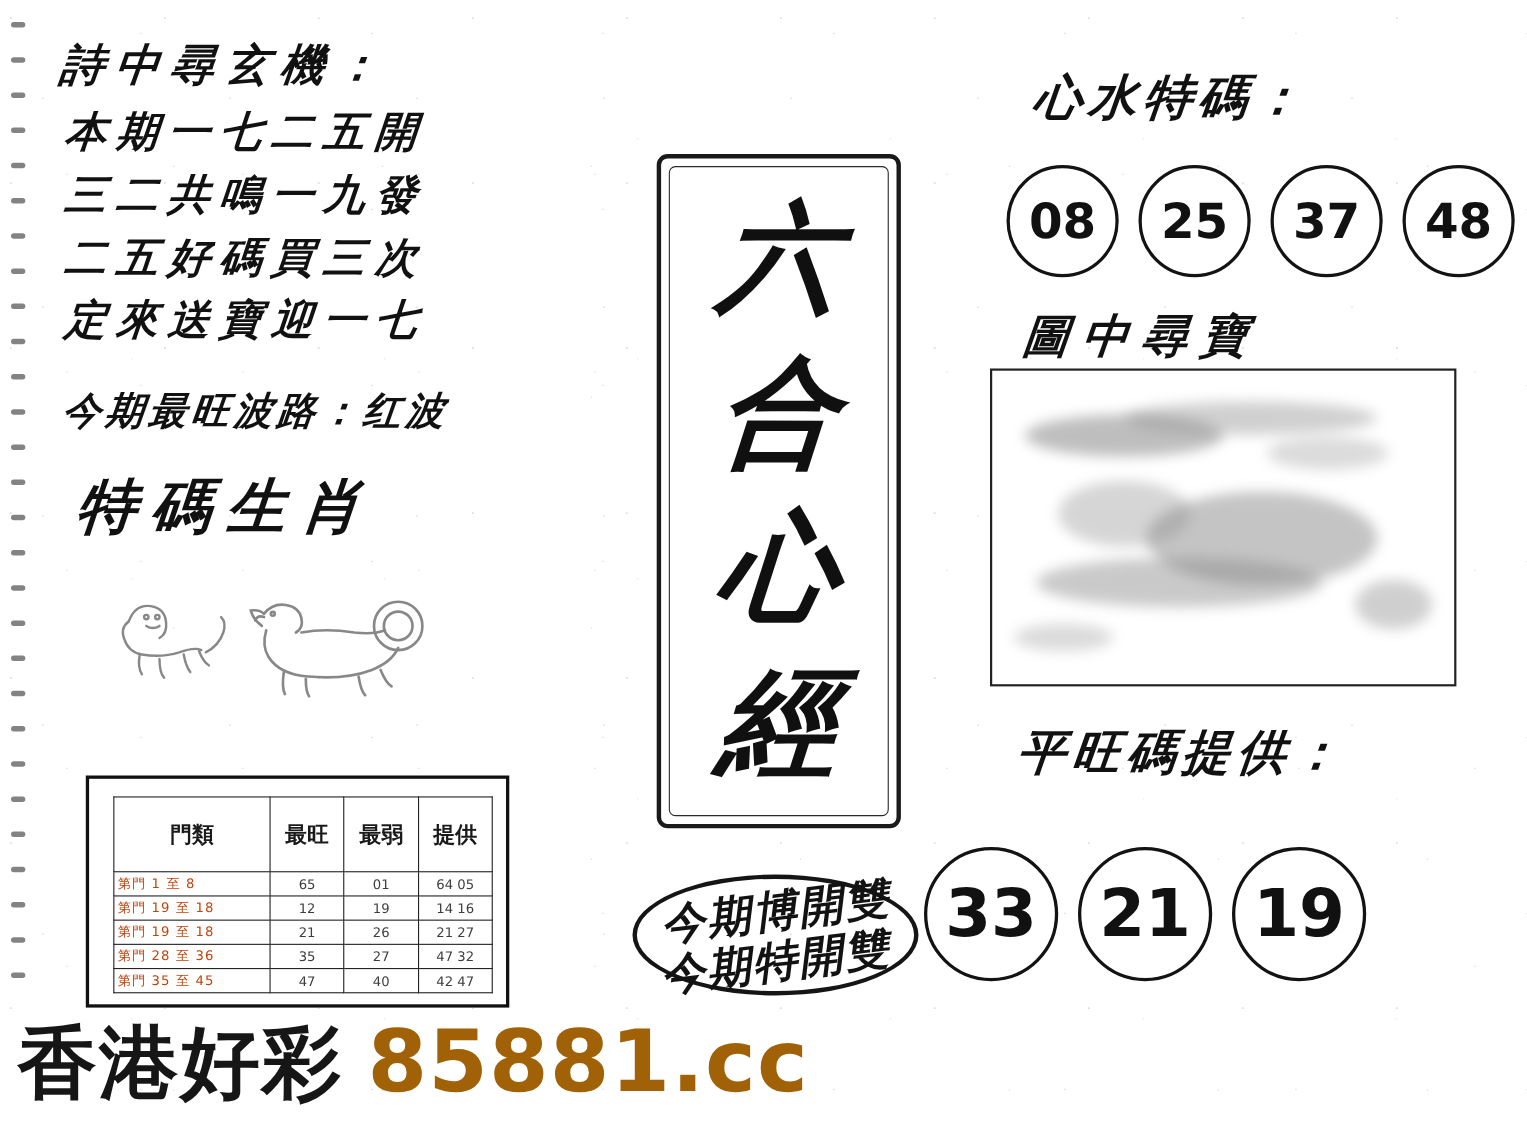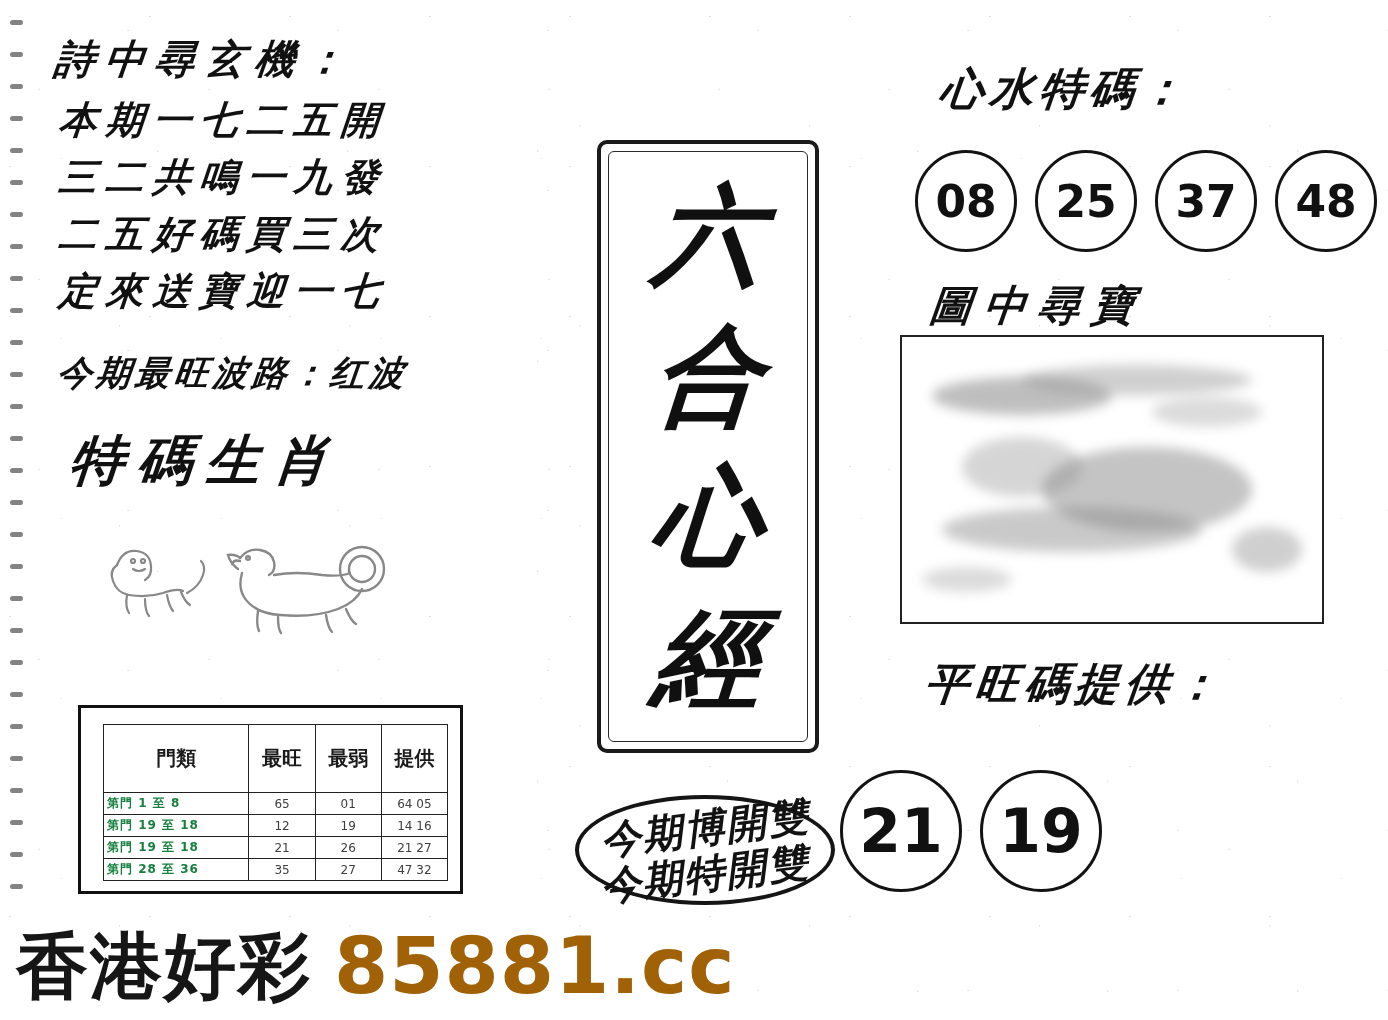--- a/index.html
+++ b/index.html
@@ -132,22 +132,21 @@
   }
   table.data th {
     font-size: 20px;
     font-weight: 700;
     padding: 20px 2px;
   }
   table.data td.rowlab {
     text-align: left;
     font-size: 12px;
     letter-spacing: 1px;
-    color: #15803d;
-    font-weight: bold;
+    color: #c2410c;
   }
   table.data td.num { color: #3d3d3d; font-size: 12px; }
 
   
   #center-panel {
     position: absolute;
     left: 597px;
     top: 140px;
     width: 214px;
     height: 605px;
@@ -417,20 +416,26 @@
         <td class="num">21</td>
         <td class="num">26</td>
         <td class="num">21  27</td>
       </tr>
       <tr>
         <td class="rowlab">第門 28 至 36</td>
         <td class="num">35</td>
         <td class="num">27</td>
         <td class="num">47  32</td>
       </tr>
+      <tr>
+        <td class="rowlab">第門 35 至 45</td>
+        <td class="num">47</td>
+        <td class="num">40</td>
+        <td class="num">42  47</td>
+      </tr>
     </tbody>
   </table>
 </div>
 
 <div id="center-panel">
   <div class="inner"></div>
   <div id="center-title-text">
     <span>六</span>
     <span>合</span>
     <span>心</span>
@@ -462,20 +467,21 @@
   <div class="smudge" style="left:140px; top:110px; width:210px; height:85px; opacity:.5;"></div>
   <div class="smudge" style="left:40px;  top:170px; width:260px; height:45px; opacity:.45;"></div>
   <div class="smudge" style="left:250px; top:60px;  width:110px; height:30px; opacity:.3;"></div>
   <div class="smudge" style="left:330px; top:190px; width:70px;  height:45px; opacity:.4;"></div>
   <div class="smudge" style="left:20px;  top:230px; width:90px;  height:25px; opacity:.3;"></div>
 </div>
 
 <div id="right-title-3" class="cjk">平旺碼提供：</div>
 
 <div class="ball-row" id="balls-bottom">
+  <div class="ball">33</div>
   <div class="ball">21</div>
   <div class="ball">19</div>
 </div>
 
 <div id="banner">
   <span class="cn">香港好彩</span>
   <span class="url">85881.cc</span>
 </div>
 
 </body></html>

